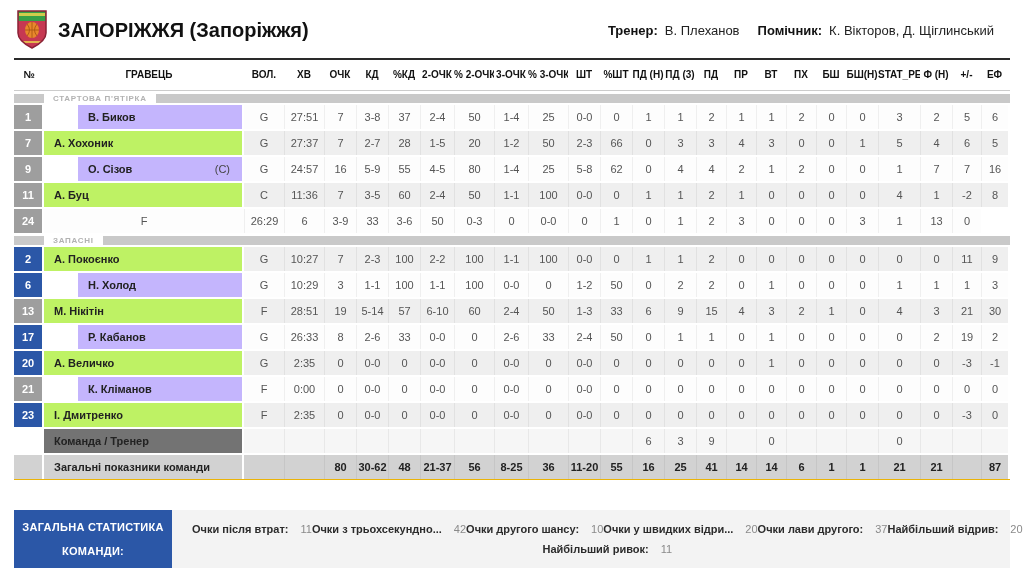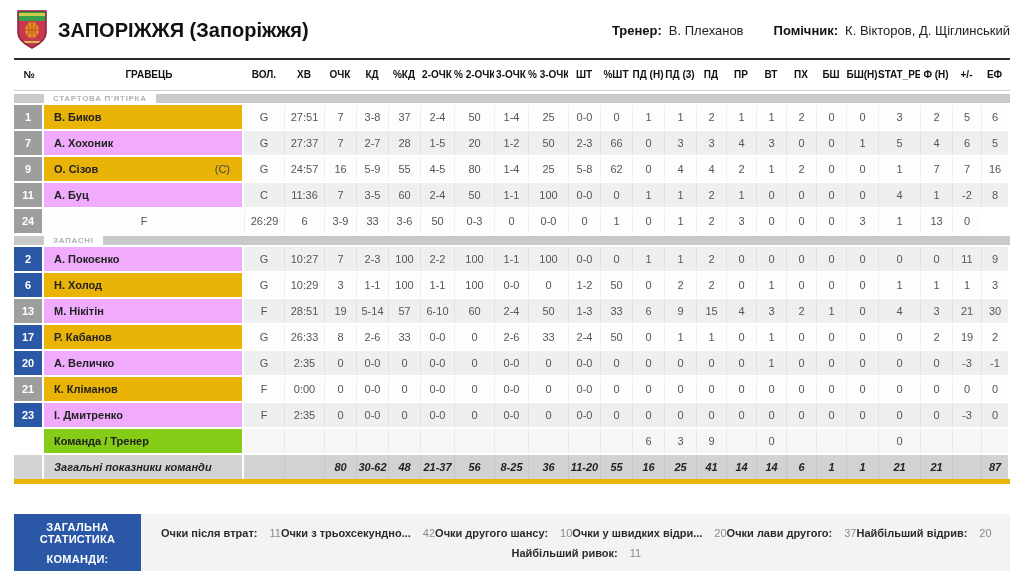--- a/index.html
+++ b/index.html
@@ -1,23 +1,23 @@
 <!DOCTYPE html>
 <html><head>
 <meta charset="utf-8">
 <style>
   html,body{margin:0;padding:0;background:#fff;}
   .page{position:relative;width:1024px;height:571px;overflow:hidden;
         font-family:"Liberation Sans","DejaVu Sans",sans-serif;color:#222;}
 
   
-  .top{display:flex;align-items:center;padding:9px 14px 5px 16px;height:42px;}
+  .top{display:flex;align-items:center;padding:9px 30px 5px 16px;height:42px;}
   .crest{width:32px;height:40px;flex:0 0 auto;}
   .team-title{font-size:20px;font-weight:bold;color:#111;margin-left:10px;white-space:nowrap;}
-  .staff{margin-left:auto;display:flex;gap:30px;font-size:13px;align-items:center;white-space:nowrap;}
+  .staff{margin-left:auto;display:flex;gap:18px;font-size:13px;align-items:center;white-space:nowrap;}
   .staff-label{font-weight:bold;color:#111;margin-right:7px;}
   .staff-value{color:#222;}
 
   
   :root{--cols:30px 200px 40px 40px 32px 32px 32px 34px 40px 34px 40px 32px 32px 32px 32px 30px 30px 30px 30px 30px 32px 42px 32px 29px 27px;}
   .tbl{margin:2px 14px 0 14px;width:996px;}
   .hrow{display:grid;grid-template-columns:var(--cols);height:30px;line-height:30px;
         border-top:2px solid #2a2a2a;border-bottom:1px solid #ccc;background:#fff;}
   .hc{font-size:10px;font-weight:bold;color:#111;text-align:center;overflow:hidden;white-space:nowrap;}
   .hc.c1{text-align:center;padding-left:10px;}
@@ -32,32 +32,32 @@
   .badge-cell{color:#fff;font-weight:bold;font-size:11px;border-right:2px solid #fff;}
   .badge-gray{background:#9e9e9e;}
   .badge-blue{background:#2b57a7;}
   .badge-none{background:transparent;}
   .name-cell{display:flex;justify-content:space-between;text-align:left;padding:0 12px 0 10px;border-right:2px solid #fff;}
   .pname{font-weight:bold;color:#222;}
   .captain{color:#444;}
   .stat{border-left:1px solid rgba(0,0,0,0.055);}
   .pos-cell{color:#555;}
 
-  .odd  .name-cell{background:#eab308;}
+  .odd  .name-cell{background:#c4b5fd;margin-left:34px;}
   .odd  .pos-cell,.odd  .stat{background:#fdfdfd;}
-  .even .name-cell{background:#f0abfc;}
+  .even .name-cell{background:#bef264;}
   .even .pos-cell,.even .stat{background:#efefef;}
-  .team .name-cell{background:#84cc16;}
+  .team .name-cell{background:#737373;}
   .team .pos-cell,.team .stat{background:#f6f6f6;}
   .totals .cell{background:#d2d2d2;font-weight:bold;color:#222;}
-  .totals{border-bottom:5px solid #eab308;font-style:italic;}
+  .totals{border-bottom:1px solid #eab308;}
 
   
   .bottom{display:flex;margin:30px 14px 0;background:#f3f3f3;height:58px;}
-  .blue-box{width:127px;flex:0 0 auto;background:#2b57a7;color:#fff;font-weight:bold;font-size:11px;
+  .blue-box{width:158px;flex:0 0 auto;background:#2b57a7;color:#fff;font-weight:bold;font-size:11px;
             display:flex;flex-direction:column;align-items:center;justify-content:space-evenly;
             text-align:center;letter-spacing:.3px;}
   .sum-area{flex:1;display:flex;flex-direction:column;justify-content:space-evenly;padding:4px 20px;}
   .sum-row1{display:flex;justify-content:space-between;}
   .sum-row2{display:flex;justify-content:center;}
   .sum-item{font-size:11px;white-space:nowrap;text-align:center;}
   .sum-label{font-weight:bold;color:#2b2b2b;}
   .sum-value{color:#8a8a8a;margin-left:12px;}
 </style>
 </head>

